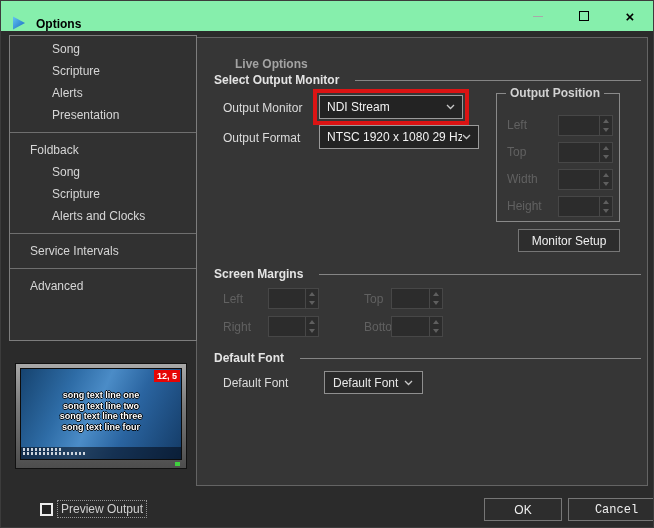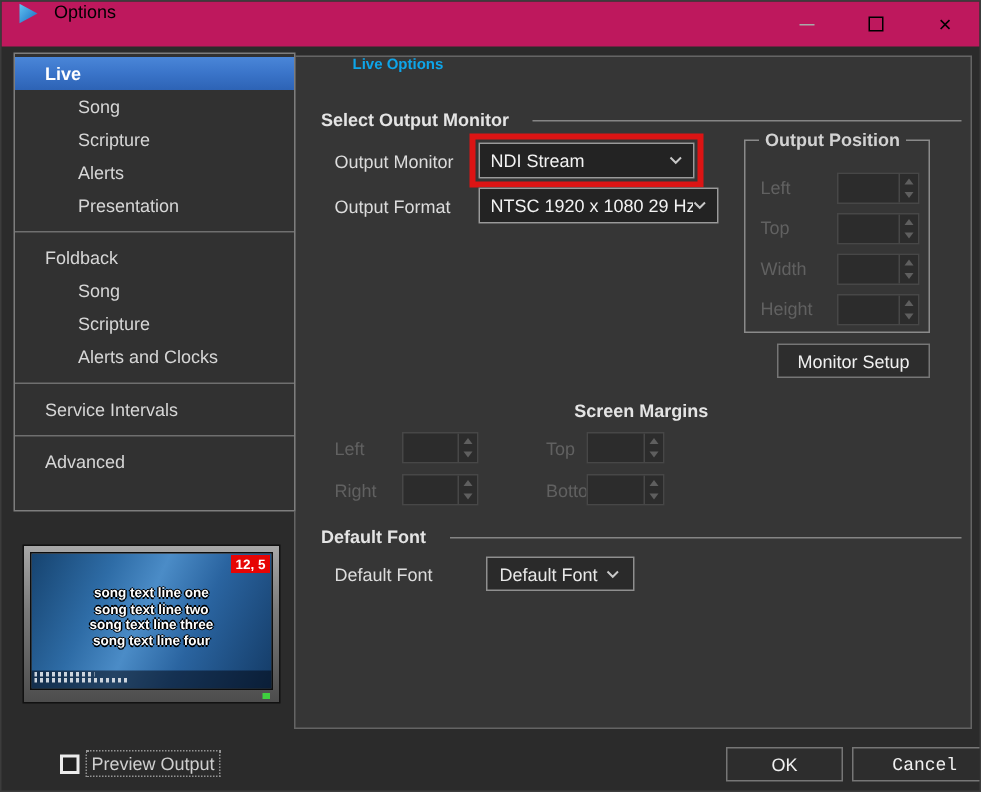--- a/index.html
+++ b/index.html
@@ -1,40 +1,40 @@
 <!DOCTYPE html>
 <html><head>
 <meta charset="utf-8">
 <style>
   html,body{margin:0;padding:0;background:#1e1e1e;}
   *{box-sizing:border-box;font-family:"Liberation Sans",sans-serif;}
   .window{position:relative;width:654px;height:528px;background:#2b2b2b;border:1px solid #3c3c3c;overflow:hidden;}
 
   
-  .titlebar{position:absolute;left:0;top:0;width:100%;height:30px;background:#be185d;display:flex;align-items:flex-start;}
+  .titlebar{position:absolute;left:0;top:0;width:100%;height:30px;background:#86efac;display:flex;align-items:flex-end;font-weight:bold;}
   .titlebar .logo{margin-left:10px;width:16px;height:16px;flex:0 0 auto;}
   .titlebar .title{margin-left:9px;font-size:12px;color:#000;}
   .win-controls{margin-left:auto;display:flex;height:100%;}
   .win-btn{width:46px;height:100%;display:flex;align-items:center;justify-content:center;}
   .min-glyph{width:10px;height:1px;background:#a9a9a9;}
   .max-glyph{width:10px;height:10px;border:1px solid #000;}
   .close-glyph{font-size:15px;color:#000;line-height:1;}
 
   
   .tabpanel{position:absolute;left:195px;top:36px;width:452px;height:449px;background:#363636;border:1px solid #646464;}
   .sidebar{position:absolute;left:8px;top:34px;width:188px;height:306px;background:#313131;border:1px solid #7d7d7d;z-index:3;padding-top:2px;}
   .sb-item{height:22px;line-height:22px;font-size:12px;color:#d6d6d6;cursor:default;white-space:nowrap;}
   .sb-item.ind0{padding-left:20px;}
   .sb-item.ind1{padding-left:42px;}
   .sb-item.selected{background:linear-gradient(180deg,#4a86d8 0%,#3a74c9 50%,#2d63b5 100%);color:#fff;font-weight:bold;}
   .sb-divider{height:1px;background:#6f6f6f;margin:6px 0;}
 
   
   .abs{position:absolute;}
-  .page-title{left:234px;top:37px;font-size:10px;font-weight:bold;color:#0ea5e9;}
+  .page-title{left:234px;top:56px;font-size:12px;font-weight:bold;color:#a3a3a3;}
   .section-hdr{left:213px;width:427px;height:14px;display:flex;align-items:center;gap:16px;}
   .section-hdr .lbl{font-size:12px;font-weight:bold;color:#e4e4e4;white-space:nowrap;}
   .section-hdr .rule{flex:1;height:1px;background:#858585;}
   .row-label{font-size:12px;color:#dcdcdc;}
   .dis-label{font-size:12px;color:#616161;}
 
   .combo{display:flex;align-items:center;background:#232323;border:1px solid #9a9a9a;height:24px;padding:0 7px;color:#f2f2f2;font-size:12px;}
   .combo .txt{flex:1;white-space:nowrap;overflow:hidden;}
   .combo svg{flex:0 0 auto;}
   .red-frame{left:312px;top:88px;border:4px solid #dc1414;padding:2px;background:transparent;}
@@ -99,21 +99,20 @@
         </div>
       <div class="win-btn">
           <span class="close-glyph">×</span>
         </div>
     </div>
   </div>
 
   <div class="tabpanel"></div>
 
   <div class="sidebar">
-    <div class="sb-item ind0 selected">Live</div>
     <div class="sb-item ind1">Song</div>
     <div class="sb-item ind1">Scripture</div>
     <div class="sb-item ind1">Alerts</div>
     <div class="sb-item ind1">Presentation</div>
     <div class="sb-divider"></div>
     <div class="sb-item ind0">Foldback</div>
     <div class="sb-item ind1">Song</div>
     <div class="sb-item ind1">Scripture</div>
     <div class="sb-item ind1">Alerts and Clocks</div>
     <div class="sb-divider"></div>
@@ -202,21 +201,21 @@
             <div>
               <span class="tri-dn"></span>
             </div>
           </div>
         </div>
     </div>
   </div>
 
   <div class="abs btn" style="left:517px;top:228px;width:102px;height:23px;">Monitor Setup</div>
 
-  <div class="abs section-hdr" style="top:266px;flex-direction:column;">
+  <div class="abs section-hdr" style="top:266px;">
     <span class="lbl">Screen Margins</span>
     <span class="rule"></span>
   </div>
 
   <div class="abs dis-label" style="left:222px;top:291px;">Left</div>
   <div class="abs spin" style="left:267px;top:287px;width:51px;">
       <div class="val"></div>
       <div class="btns">
         <div>
           <span class="tri-up"></span>

